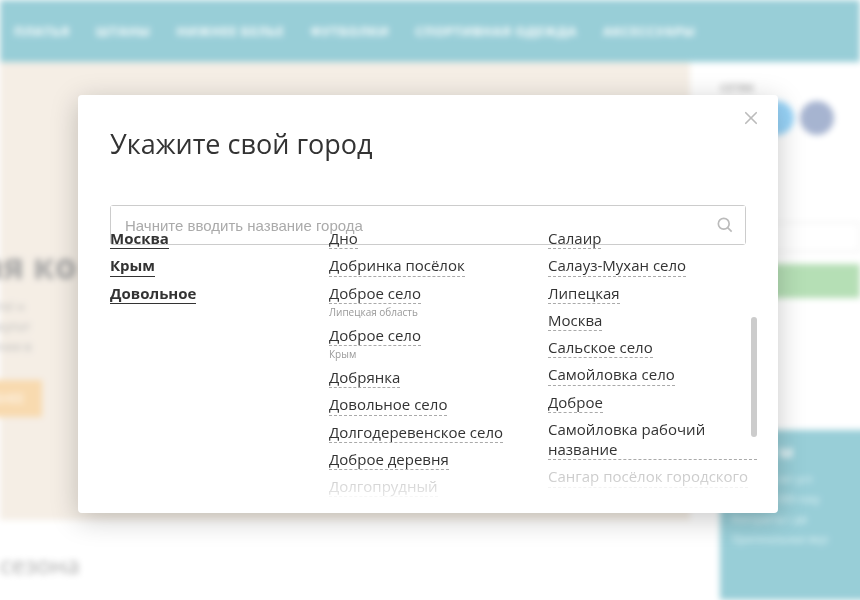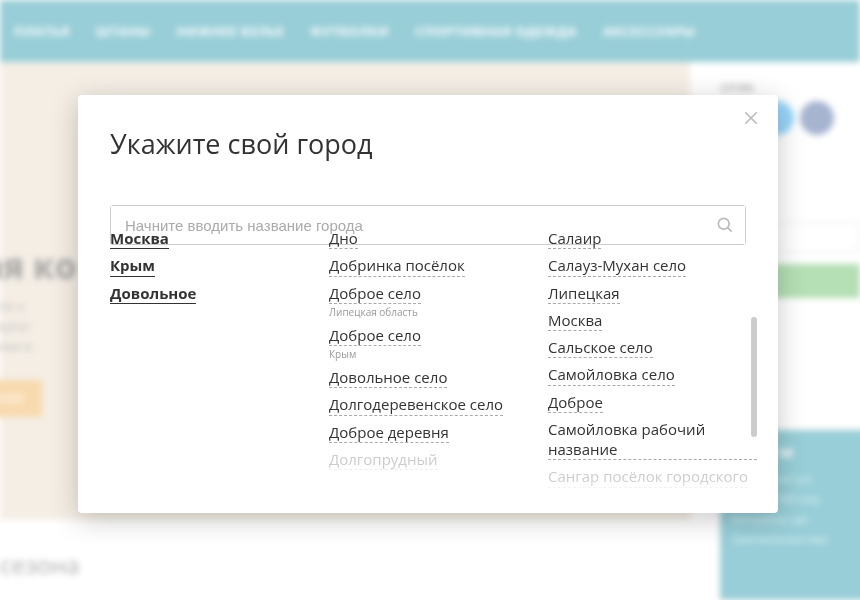--- a/index.html
+++ b/index.html
@@ -140,20 +140,21 @@
           <span class="city-row"><span class="city city-bold">Крым</span></span>
           <span class="city-row"><span class="city city-bold">Довольное</span></span>
         </div>
       <div class="col" id="col2">
           <span class="city-row"><span class="city">Дно</span></span>
           <span class="city-row"><span class="city">Добринка посёлок</span></span>
           <span class="city-row"><span class="city">Доброе село</span></span>
           <span class="region">Липецкая область</span>
           <span class="city-row"><span class="city">Доброе село</span></span>
           <span class="region">Крым</span>
+          <span class="city-row"><span class="city">Добрянка</span></span>
           <span class="city-row"><span class="city">Довольное село</span></span>
           <span class="city-row"><span class="city">Долгодеревенское село</span></span>
           <span class="city-row"><span class="city">Доброе деревня</span></span>
           <span class="city-row"><span class="city city-fade">Долгопрудный</span></span>
         </div>
       <div class="col" id="col3">
           <span class="city-row"><span class="city">Салаир</span></span>
           <span class="city-row"><span class="city">Салауз-Мухан село</span></span>
           <span class="city-row"><span class="city">Липецкая</span></span>
           <span class="city-row"><span class="city">Москва</span></span>

